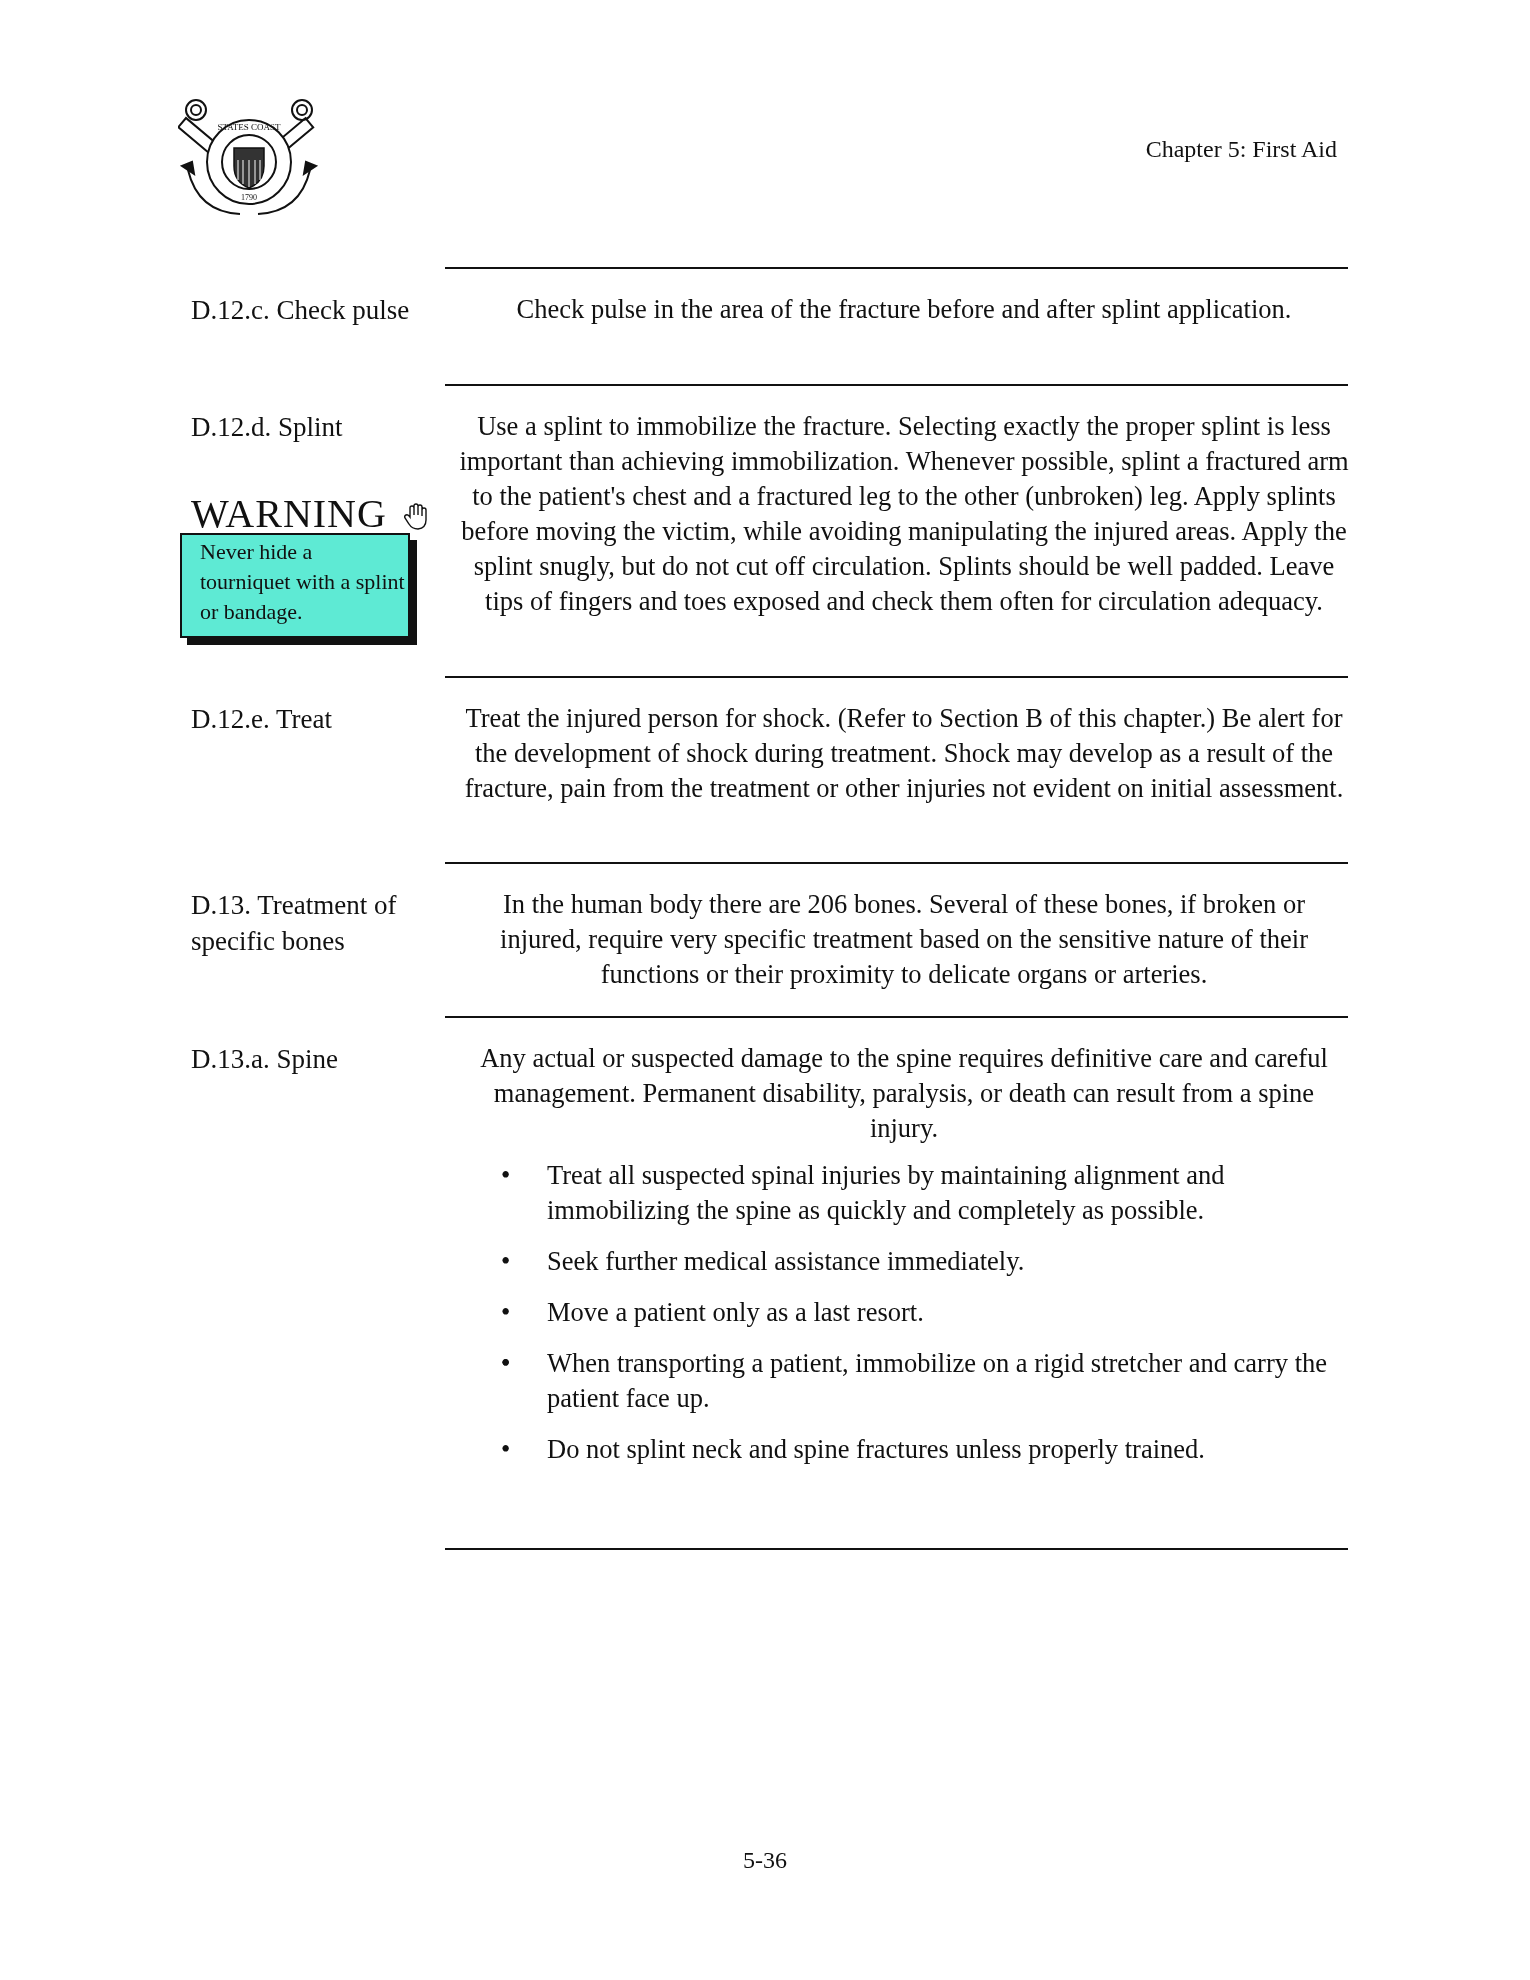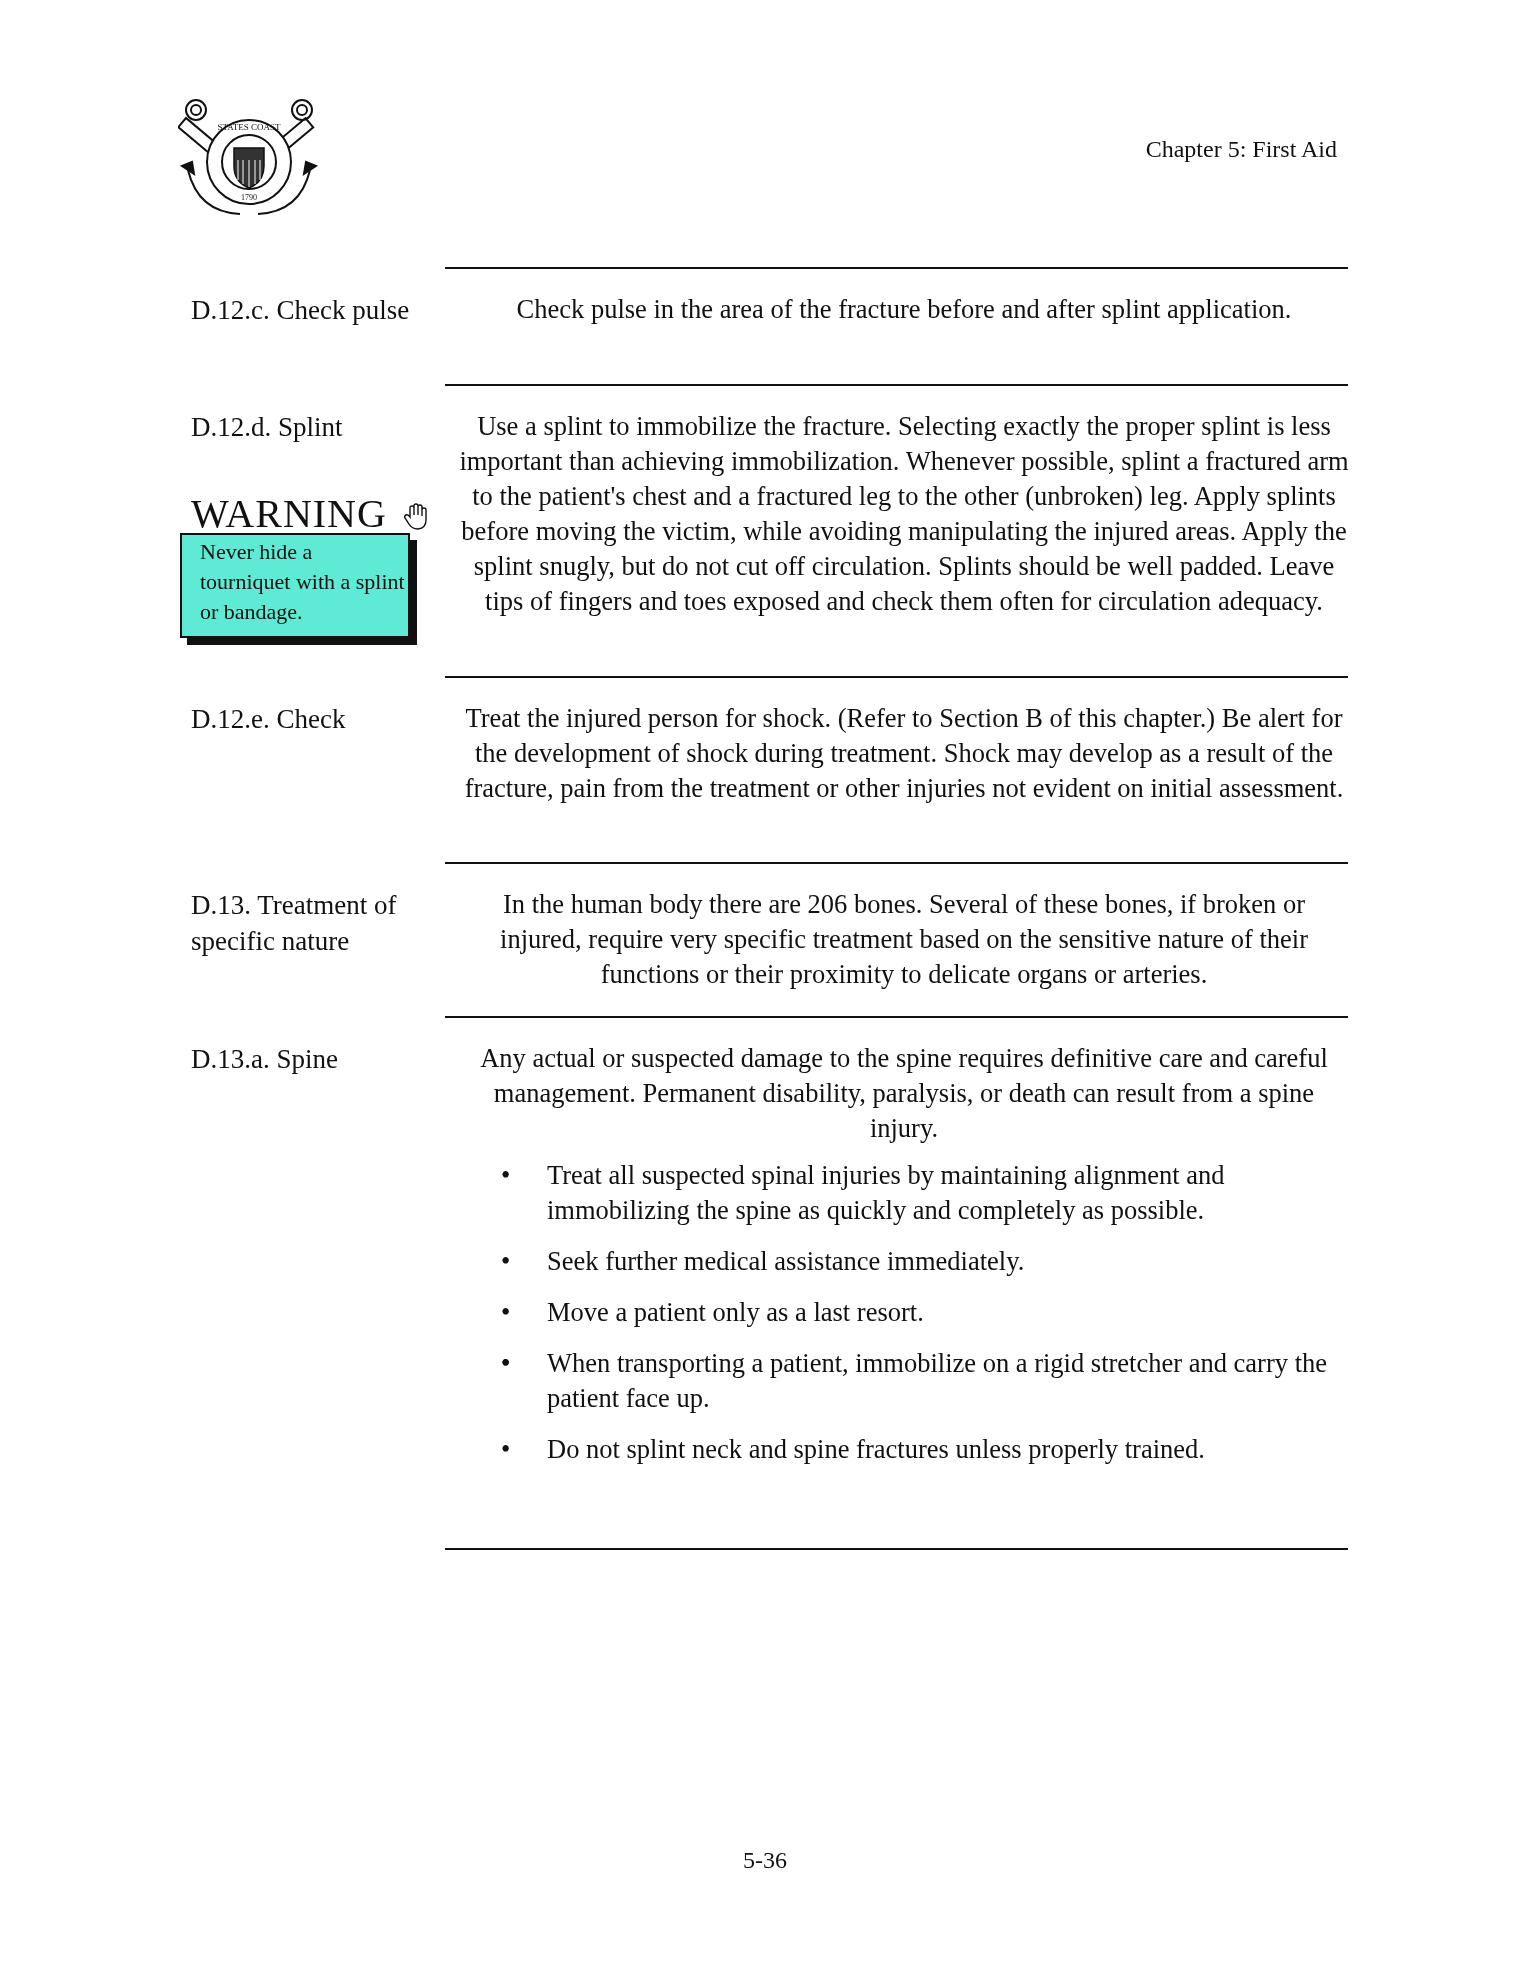--- a/index.html
+++ b/index.html
@@ -73,26 +73,26 @@
   <span class="hand">
     <svg width="26" height="28" viewBox="0 0 26 28">
       <path d="M6 14 V5 Q6 3 8 3 Q10 3 10 5 V12 V3 Q10 1 12 1 Q14 1 14 3 V12 V4 Q14 2 16 2 Q18 2 18 4 V13 V7 Q18 5 20 5 Q22 5 22 7 V17 Q22 25 14 26 Q8 26 5 21 L1 15 Q0 13 2 12 Q4 11 6 14 Z" fill="#fff" stroke="#111" stroke-width="1.4"></path>
     </svg>
   </span>
 </div>
 <div class="warn-box">
   <span>Never hide a tourniquet with a splint or bandage.</span>
 </div>
 
-<div class="label" style="top:701px">D.12.e.  Check</div>
+<div class="label" style="top:701px">D.12.e.  Treat</div>
 <div class="body" style="top:701px">
   <p>Treat the injured person for shock. (Refer to Section B of this chapter.) Be alert for the development of shock during treatment.  Shock may develop as a result of the fracture, pain from the treatment or other injuries not evident on initial assessment.</p>
 </div>
 
-<div class="label" style="top:887px;width:230px">D.13.  Treatment of specific nature</div>
+<div class="label" style="top:887px;width:230px">D.13.  Treatment of specific bones</div>
 <div class="body" style="top:887px">
   <p>In the human body there are 206 bones. Several of these bones, if broken or injured, require very specific treatment based on the sensitive nature of their functions or their proximity to delicate organs or arteries.</p>
 </div>
 
 <div class="label" style="top:1041px">D.13.a. Spine</div>
 <div class="body" style="top:1041px">
   <p>Any actual or suspected damage to the spine requires definitive care and careful management. Permanent disability, paralysis, or death can result from a spine injury.</p>
   <ul class="bullets">
     <li><span class="dot">•</span><span>Treat all suspected spinal injuries by maintaining alignment and immobilizing the spine as quickly and completely as possible.</span></li>
     <li><span class="dot">•</span><span>Seek further medical assistance immediately.</span></li>

